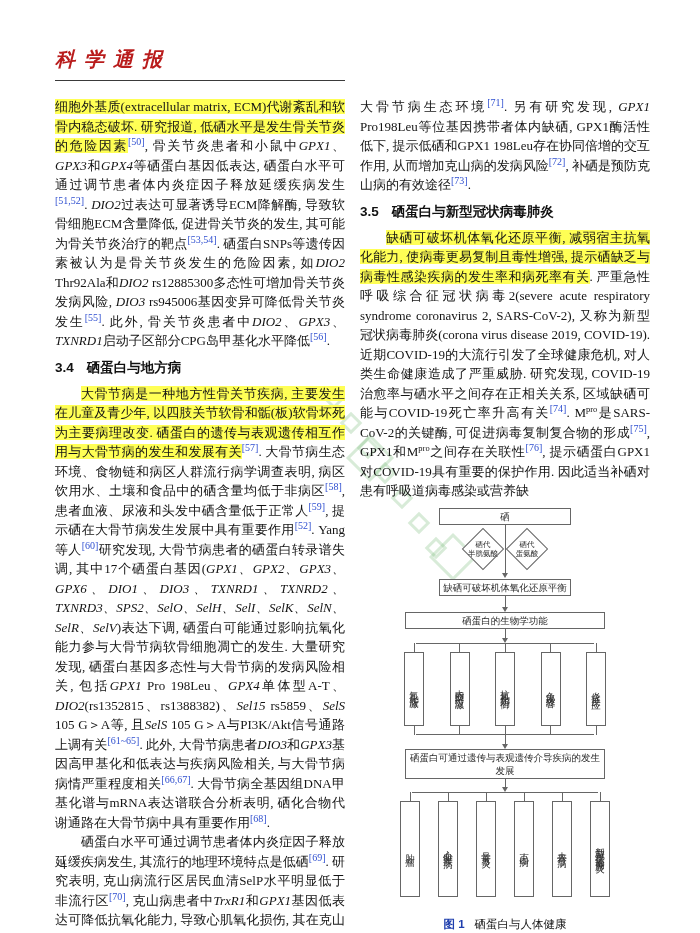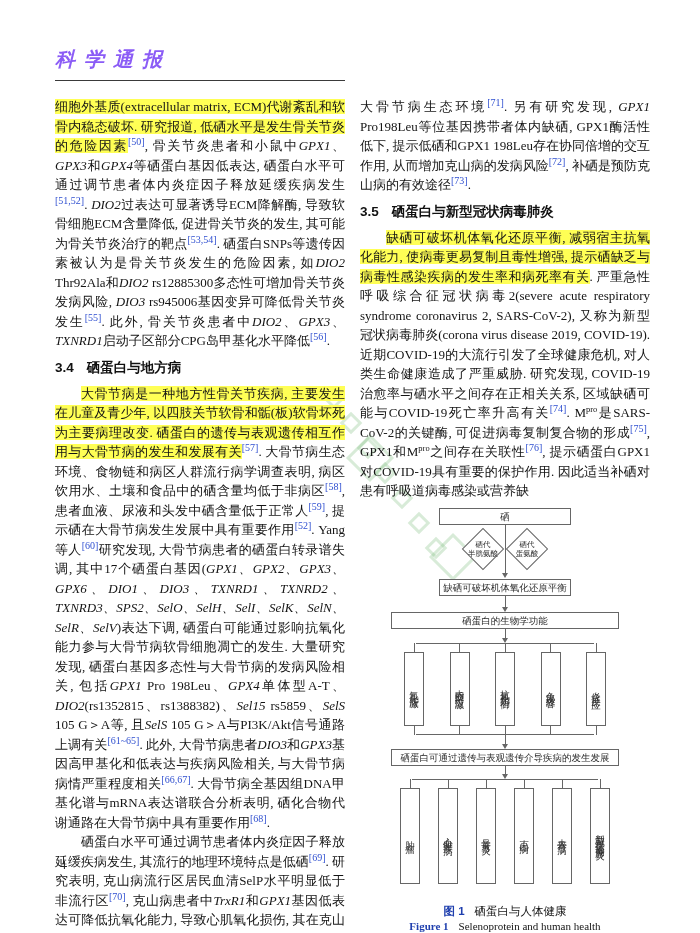--- a/index.html
+++ b/index.html
@@ -9,21 +9,21 @@
     background:#ffffff; color:#141414;
     font-family:"Liberation Serif","DejaVu Serif",serif;
   }
   
   .wm-layer { position:absolute; inset:0; z-index:0; }
   .wm { position:absolute; border:3px solid rgba(125,190,125,0.30); transform:rotate(45deg); }
   
   .header { position:absolute; left:55px; top:46px; width:290px; z-index:2;
             border-bottom:1.5px solid #3a3a3a; padding-bottom:7px; }
   .logo { font-family:"DejaVu Serif","Liberation Serif",serif; font-style:italic; font-weight:bold;
-          font-size:20px; letter-spacing:9px; color:#8b5cf6; }
+          font-size:20px; letter-spacing:9px; color:#b91c1c; }
   .pageno { position:absolute; left:60px; top:858px; font-size:12.5px; color:#222; z-index:2; }
   
   .col { position:absolute; top:97px; width:290px; z-index:1;
          font-size:13px; line-height:19.5px; text-align:justify; }
   .col-left  { left:55px; }
   .col-right { left:360px; }
   p.para { margin:0; text-indent:2em; }
   p.para.noindent { text-indent:0; }
   .hl   { background:var(--highlight,#ffff55); }
   .it   { font-style:italic; }
@@ -32,21 +32,21 @@
   h3.section { margin:8px 0 7px; font-family:"Liberation Sans","DejaVu Sans",sans-serif;
                font-size:13.5px; font-weight:bold; color:#111; line-height:18px; }
   h3.section .sec-num { margin-right:13px; }
   
   .figure { margin-top:7px; width:290px; }
   .diagram { width:230px; margin:0 auto; position:relative;
              font-family:"Liberation Sans","DejaVu Sans",sans-serif; color:#2b2b2b; }
   .fbox { border:1px solid #666; background:#fff; text-align:center;
           font-size:9.5px; line-height:13px; padding:1px 2px; margin:0 auto; }
   .fbox.w-mid  { width:132px; }
-  .fbox.w-wide { width:228px; }
+  .fbox.w-wide { width:200px; }
   .varrow { width:1px; background:#666; margin:0 auto; position:relative; }
   .varrow::after { content:""; position:absolute; bottom:-5px; left:-3px;
                    border-left:3.5px solid transparent; border-right:3.5px solid transparent;
                    border-top:5px solid #666; }
   .dz { position:relative; height:54px; }
   .dz-line { position:absolute; left:50%; top:0; width:1px; height:48px; background:#666; }
   .dz-line::after { content:""; position:absolute; bottom:-5px; left:-3px;
                     border-left:3.5px solid transparent; border-right:3.5px solid transparent;
                     border-top:5px solid #666; }
   .diamond { position:absolute; width:30px; height:30px; border:1px solid #666;

